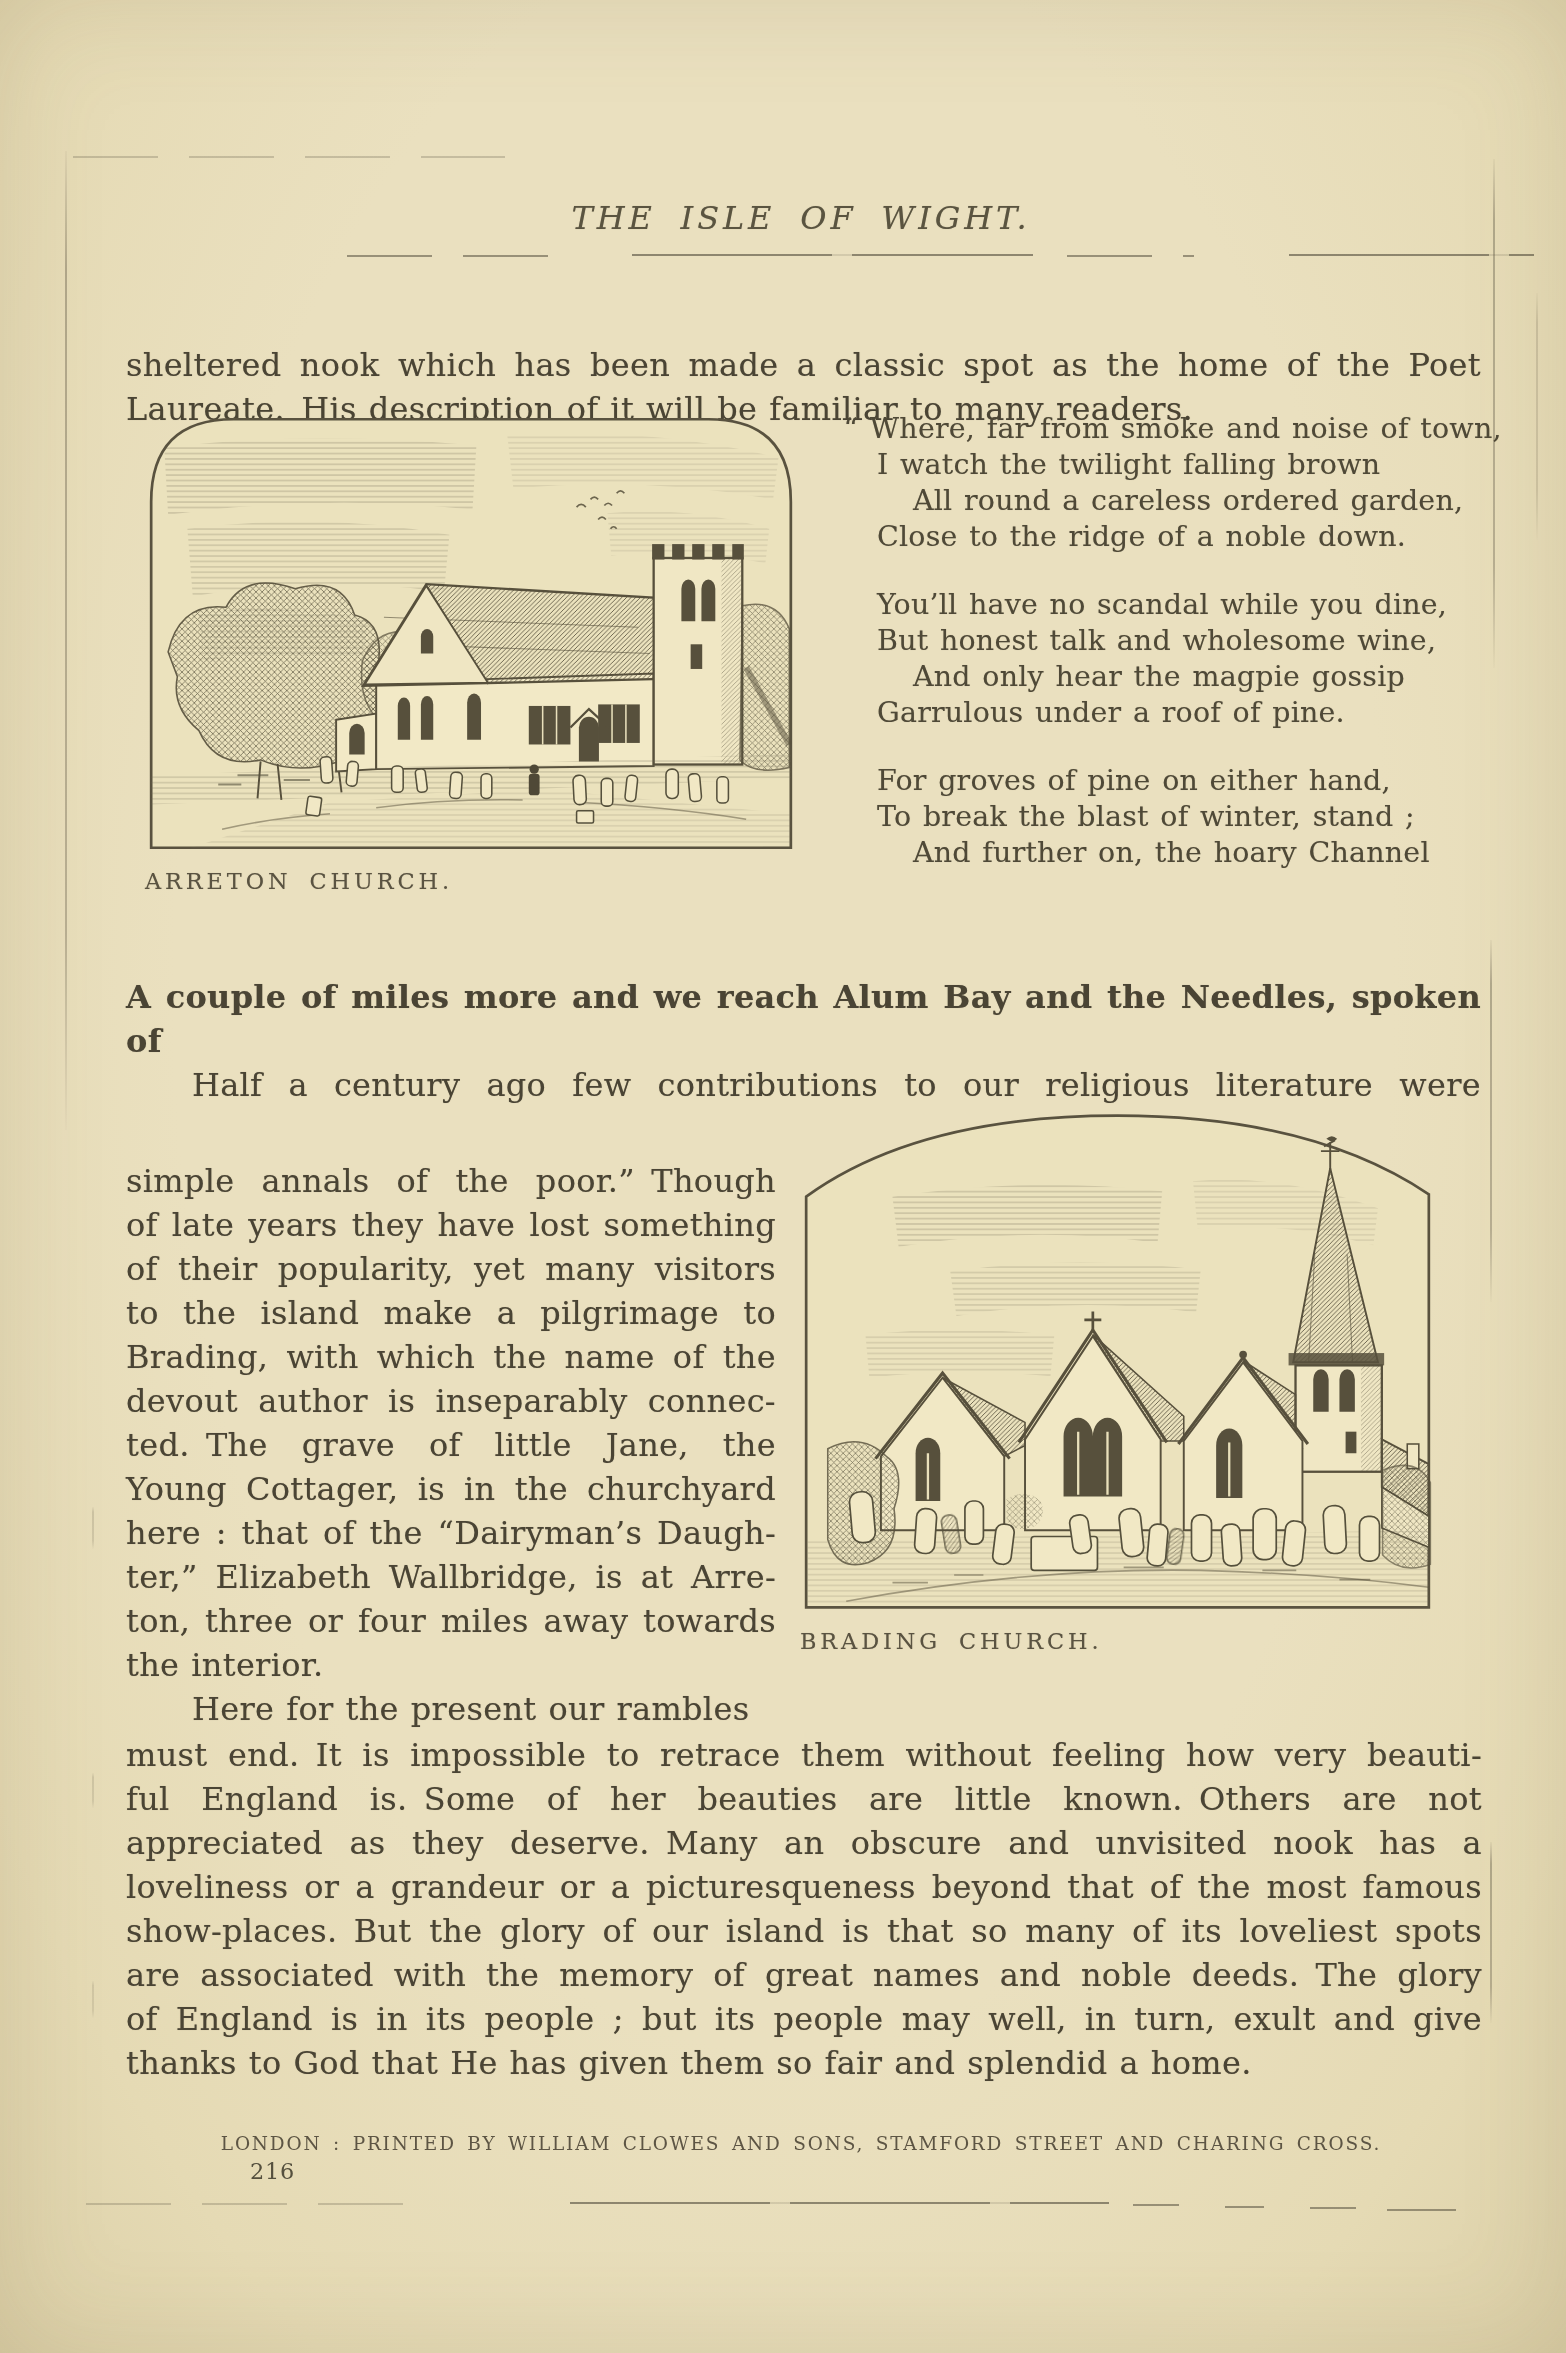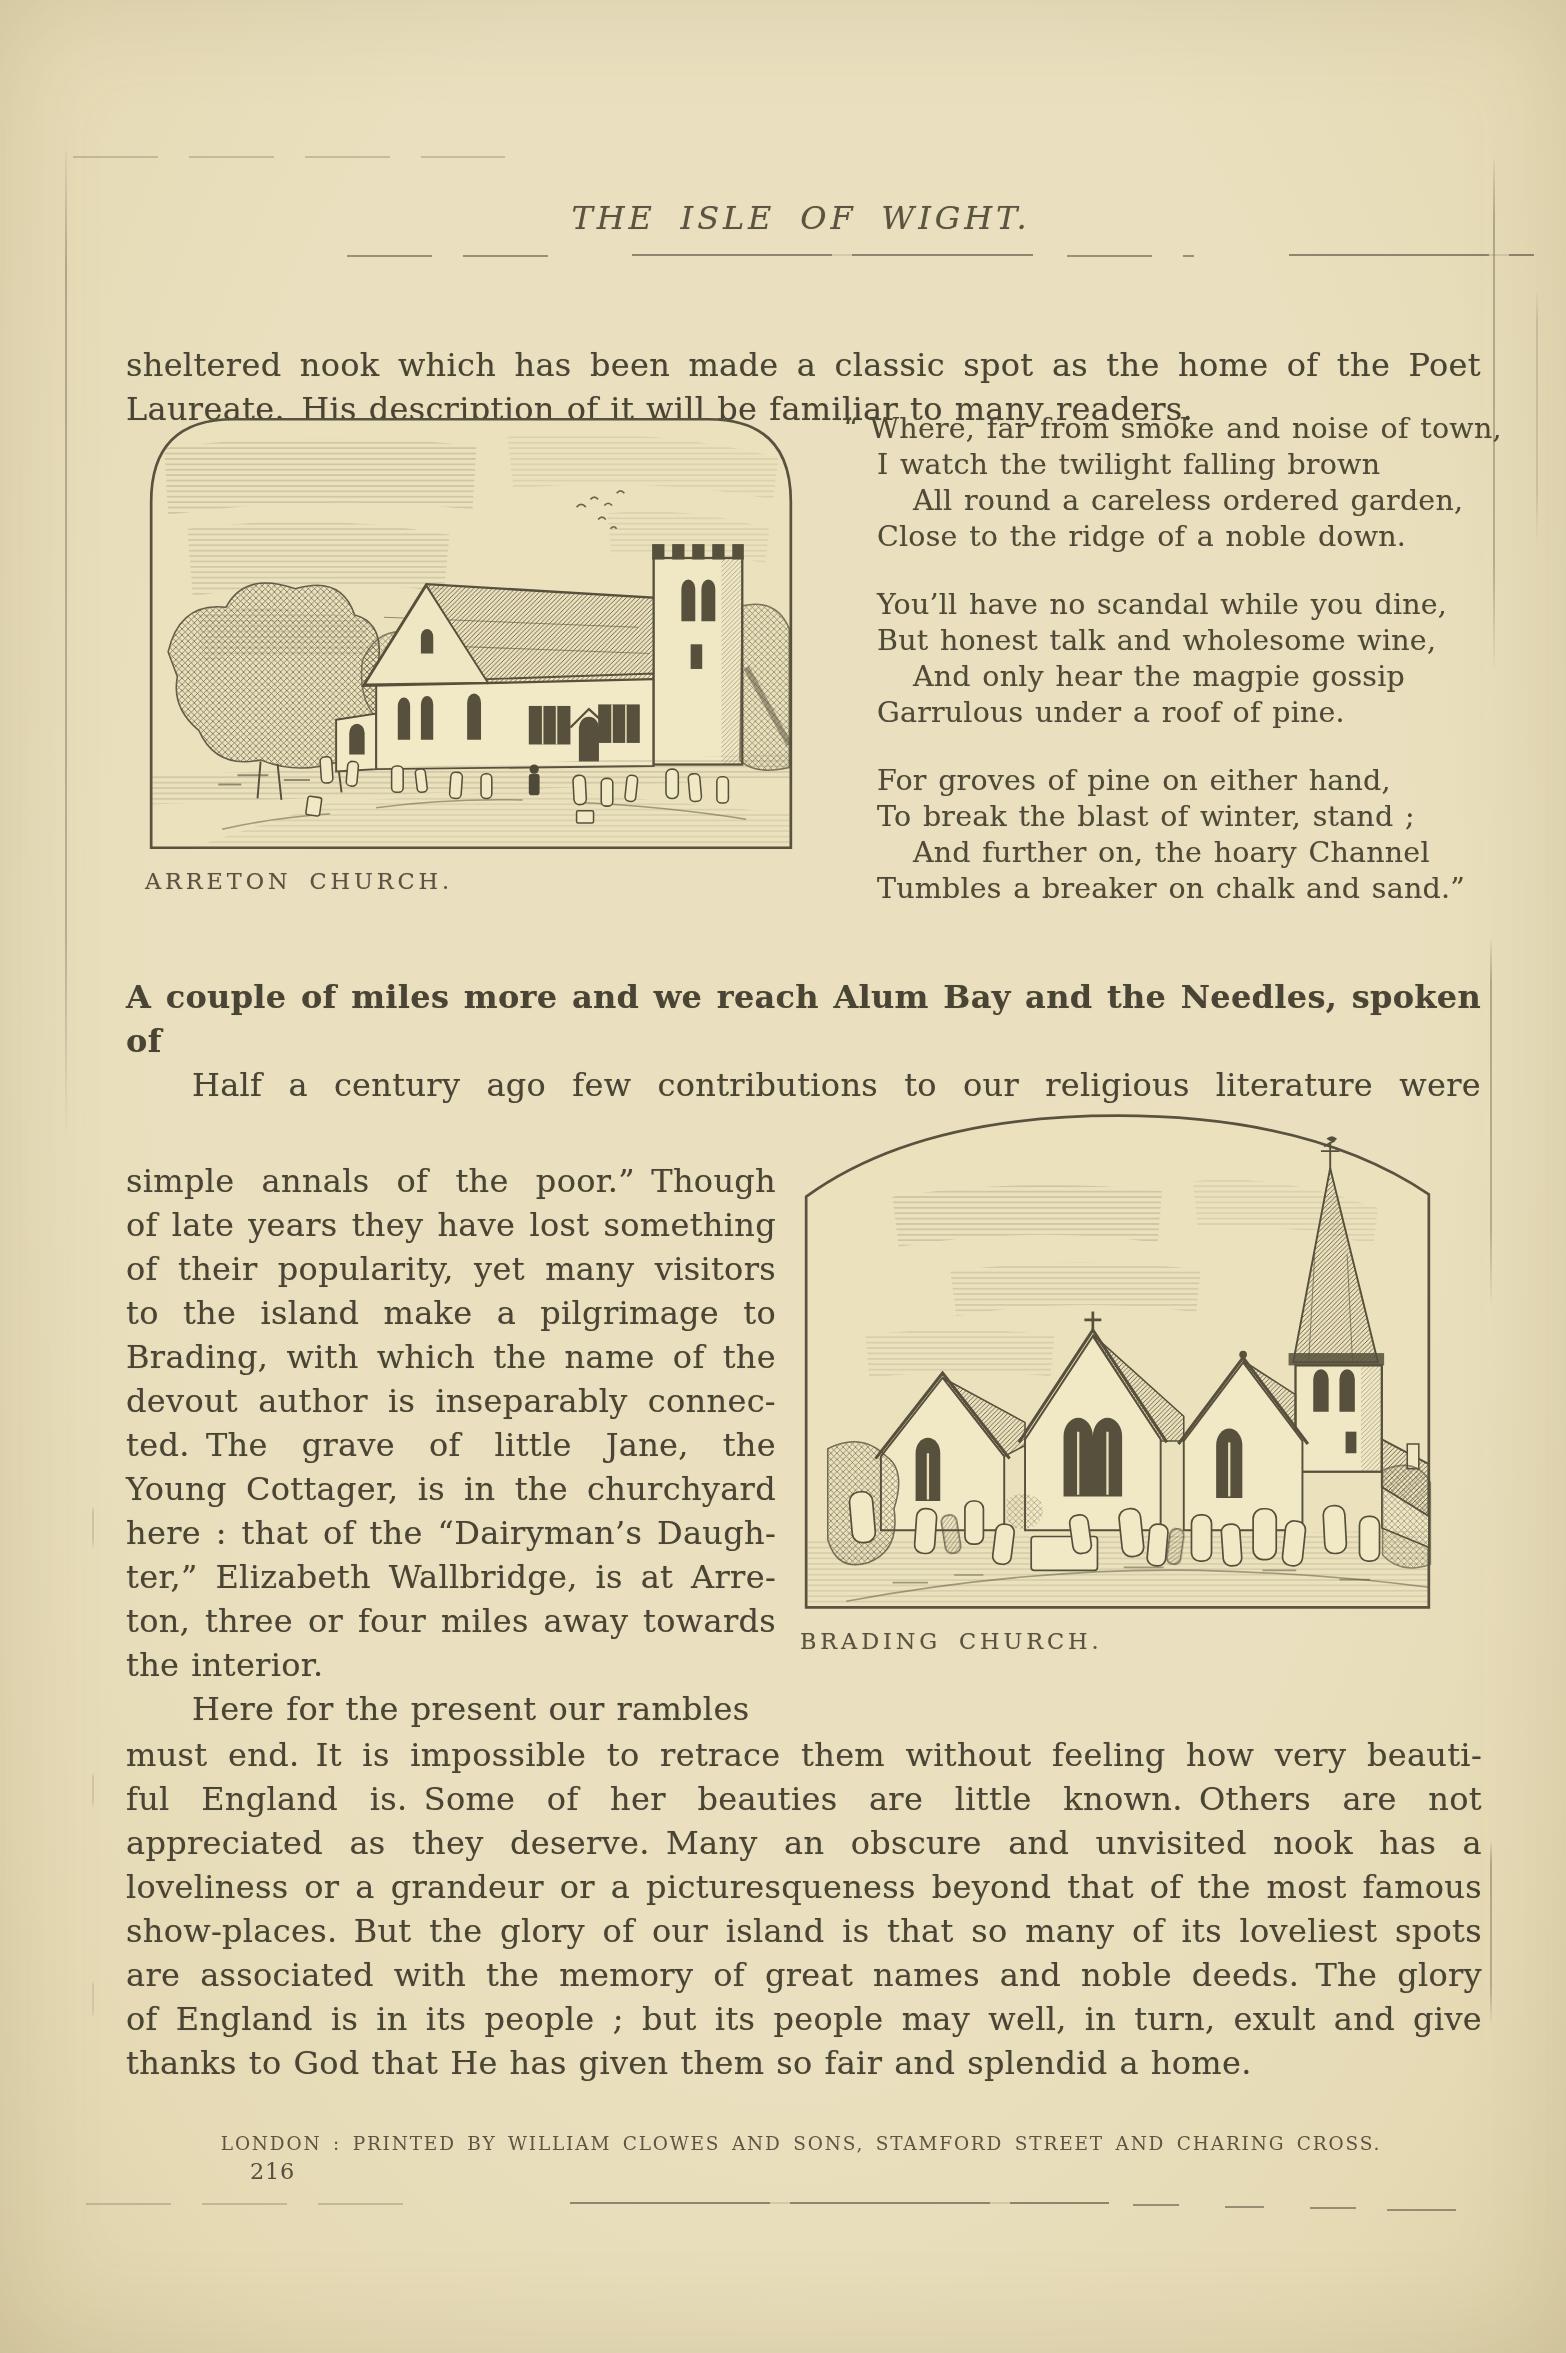--- a/index.html
+++ b/index.html
@@ -171,21 +171,20 @@
     <div class="stanza">
         <div class="pline">You’ll have no scandal while you dine,</div>
         <div class="pline">But honest talk and wholesome wine,</div>
         <div class="pline ind">And only hear the magpie gossip</div>
         <div class="pline">Garrulous under a roof of pine.</div>
       </div>
     <div class="stanza">
         <div class="pline">For groves of pine on either hand,</div>
         <div class="pline">To break the blast of winter, stand ;</div>
         <div class="pline ind">And further on, the hoary Channel</div>
-        <div class="pline">Tumbles a breaker on chalk and sand.”</div>
       </div>
   </div>
 
   <div class="abs body-text" style="left:126px;top:927px;width:1355px;font-weight:bold;">
       <div class="tline">A couple of miles more and we reach Alum Bay and the Needles, spoken of</div>
     </div>
 
   <div class="abs body-text" style="left:126px;top:1015px;width:1355px;">
       <div class="tline ind1">Half a century ago few contributions to our religious literature were</div>
     </div>

